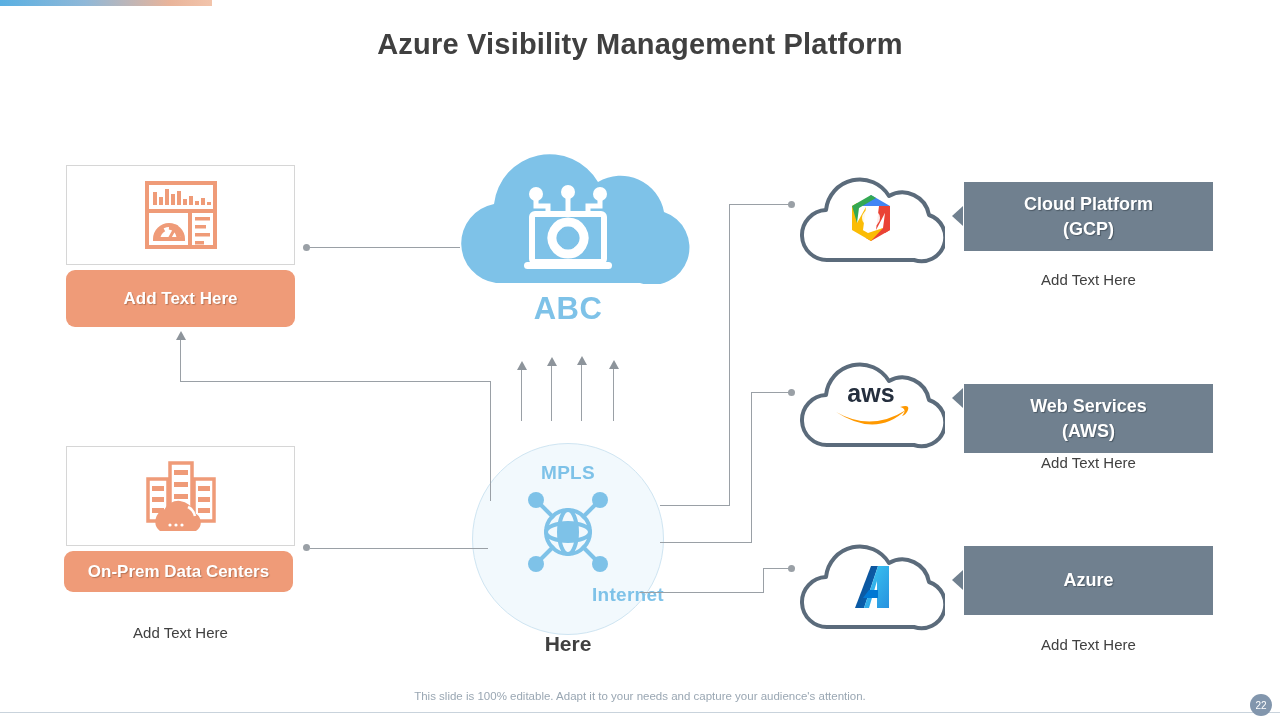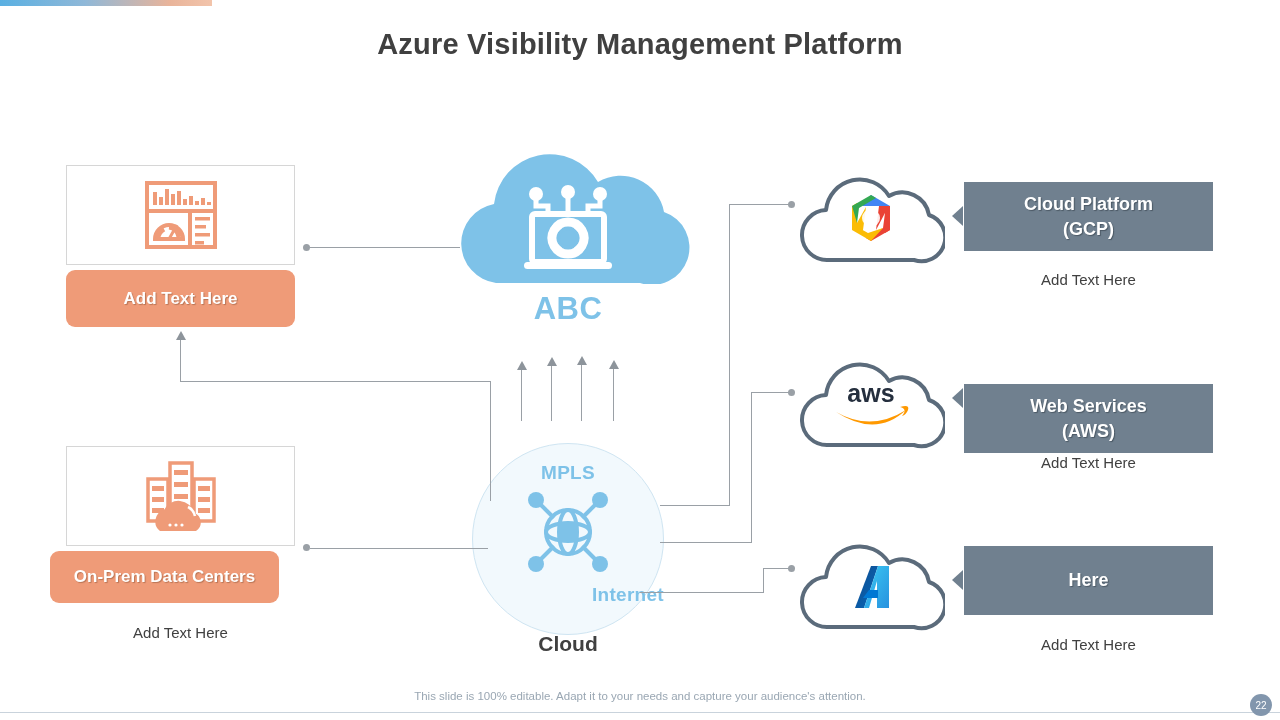--- a/index.html
+++ b/index.html
@@ -165,21 +165,21 @@
       </g>
       <path d="M22 76 a12 12 0 0 1 4 -21 a16 16 0 0 1 30 3 a10 10 0 0 1 2 18 z" fill="#ef9b78"></path>
       <g fill="#ffffff">
         <circle cx="32" cy="70" r="1.6"></circle>
           <circle cx="38" cy="70" r="1.6"></circle>
           <circle cx="44" cy="70" r="1.6"></circle>
       </g>
       <path d="M50 52 a13 13 0 0 1 7 9" stroke="#ffffff" stroke-width="2.6" fill="none"></path>
     </svg>
   </div>
-  <div class="peach-pill" style="left:50px; top:551px; width:229px; height:52px;">
+  <div class="peach-pill" style="left:64px; top:551px; width:229px; height:41px;">
     <span>
       <span>On-Prem Data Centers</span>
     </span>
   </div>
   <div class="caption" style="left:66px; top:624px; width:229px;">Add Text Here</div>
 
   <svg style="position:absolute; left:444px; top:152px;" width="248" height="132" viewBox="0 0 248 132">
     <path d="M52 131 a40 40 0 0 1 -2 -79 a56 56 0 0 1 104 -22 a44 44 0 0 1 66 30 a34 34 0 0 1 -24 71 z" fill="#7ec2e8"></path>
     <g fill="#ffffff">
       <rect x="88" y="62" width="72" height="48" rx="3" fill="none" stroke="#ffffff" stroke-width="6"></rect>
@@ -222,21 +222,21 @@
       <circle cx="82" cy="82" r="8"></circle>
     </g>
     <g stroke="#7ec2e8" stroke-width="4">
       <line x1="23" y1="23" x2="36" y2="36"></line>
       <line x1="77" y1="23" x2="64" y2="36"></line>
       <line x1="23" y1="77" x2="36" y2="64"></line>
       <line x1="77" y1="77" x2="64" y2="64"></line>
     </g>
   </svg>
   <div class="mpls-text" style="left:472px; top:584px;text-align:right;">Internet</div>
-  <div class="isps-label">Cloud</div>
+  <div class="isps-label">Here</div>
 
   <div class="conn conn-v" style="left:521px; top:368px; height:53px;"></div>
   <div class="up-arrow" style="left:517px; top:361px;"></div>
   <div class="conn conn-v" style="left:551px; top:364px; height:57px;"></div>
   <div class="up-arrow" style="left:547px; top:357px;"></div>
   <div class="conn conn-v" style="left:581px; top:363px; height:58px;"></div>
   <div class="up-arrow" style="left:577px; top:356px;"></div>
   <div class="conn conn-v" style="left:613px; top:367px; height:54px;"></div>
   <div class="up-arrow" style="left:609px; top:360px;"></div>
 
@@ -317,21 +317,21 @@
         <stop offset="0" stop-color="#3ccbf4"></stop>
           <stop offset="1" stop-color="#2892df"></stop>
       </linearGradient>
     </defs>
     <path d="M10 48 L26 6 L33 6 L19 48 Z" fill="url(#azg1)"></path>
     <path d="M19 48 L33 6 L44 6 L44 48 L32 48 L32 21 L24 48 Z" fill="url(#azg2)"></path>
     <path d="M24 30 L33 30 L33 38 L18 38 Z" fill="#0078d4"></path>
   </svg>
   <div class="arrow-left" style="left:952px; top:570px;"></div>
   <div class="slate-box" style="left:964px; top:546px; width:249px; height:69px;">
-    <span>Here</span>
+    <span>Azure</span>
   </div>
   <div class="caption" style="left:964px; top:636px; width:249px;">Add Text Here</div>
 
   <div class="footer-text">This slide is 100% editable. Adapt it to your needs and capture your audience's attention.</div>
   <div class="footer-rule"></div>
   <div class="page-badge">22</div>
 
 </div>
 
 </body></html>

